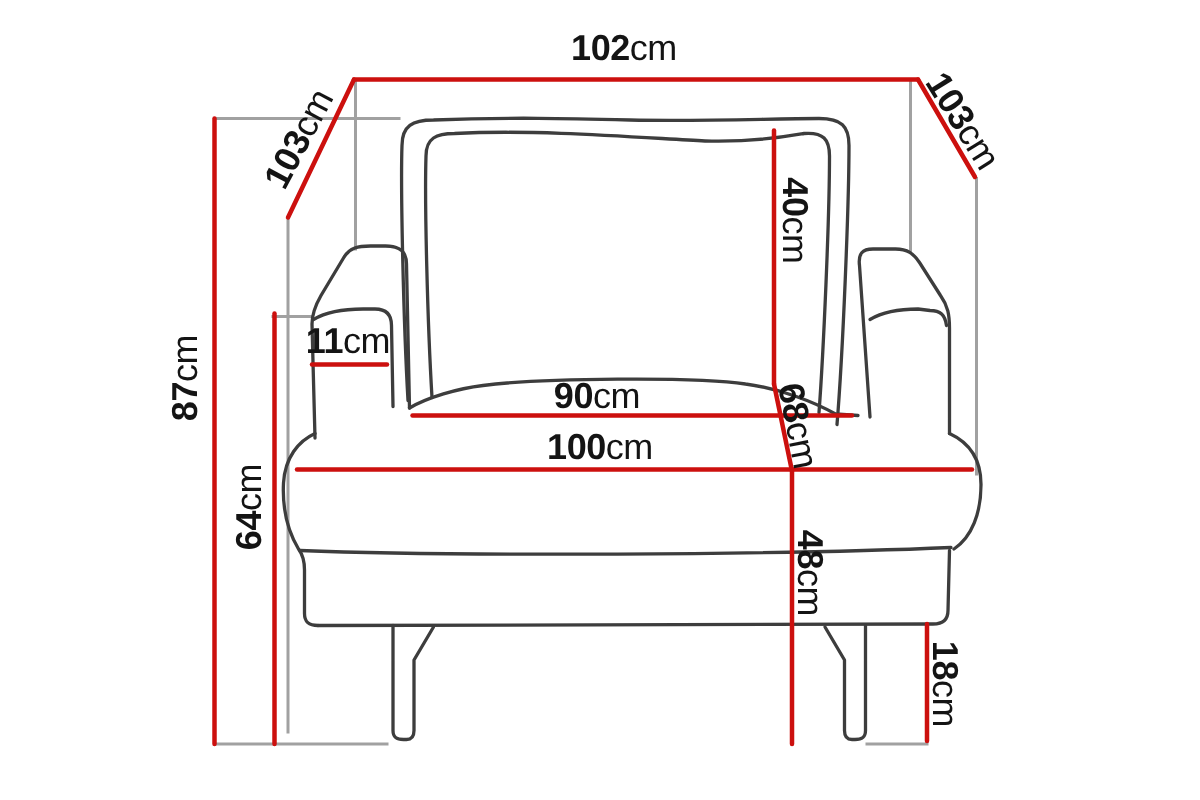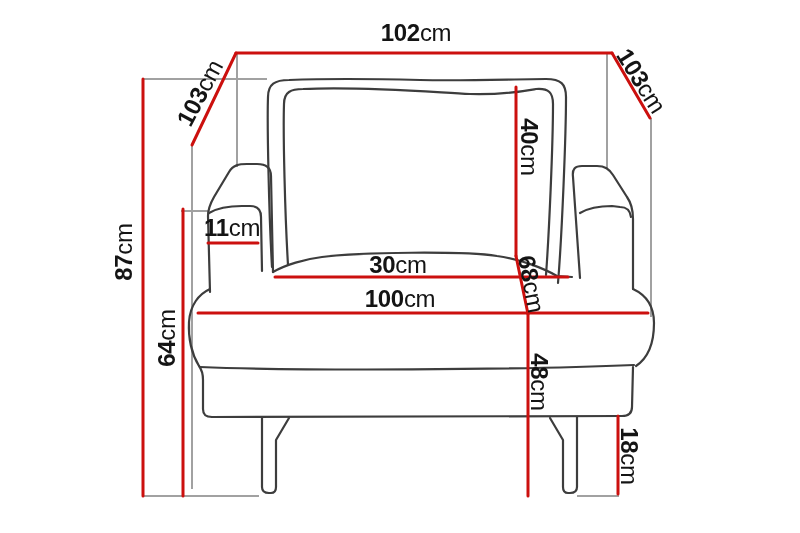--- a/index.html
+++ b/index.html
@@ -93,21 +93,21 @@
   <div class="dim-label" style="--x:232px;--y:228px">
     <span class="num">11</span><span class="unit">cm</span>
   </div>
   <div class="dim-label" style="--x:529px;--y:147px;--r:90deg">
     <span class="num">40</span><span class="unit">cm</span>
   </div>
   <div class="dim-label" style="--x:531px;--y:284px;--r:79deg">
     <span class="num">68</span><span class="unit">cm</span>
   </div>
   <div class="dim-label" style="--x:398px;--y:265px">
-    <span class="num">30</span><span class="unit">cm</span>
+    <span class="num">90</span><span class="unit">cm</span>
   </div>
   <div class="dim-label" style="--x:400px;--y:299px">
     <span class="num">100</span><span class="unit">cm</span>
   </div>
   <div class="dim-label" style="--x:539px;--y:382px;--r:90deg">
     <span class="num">48</span><span class="unit">cm</span>
   </div>
   <div class="dim-label" style="--x:629px;--y:456px;--r:90deg">
     <span class="num">18</span><span class="unit">cm</span>
   </div>

